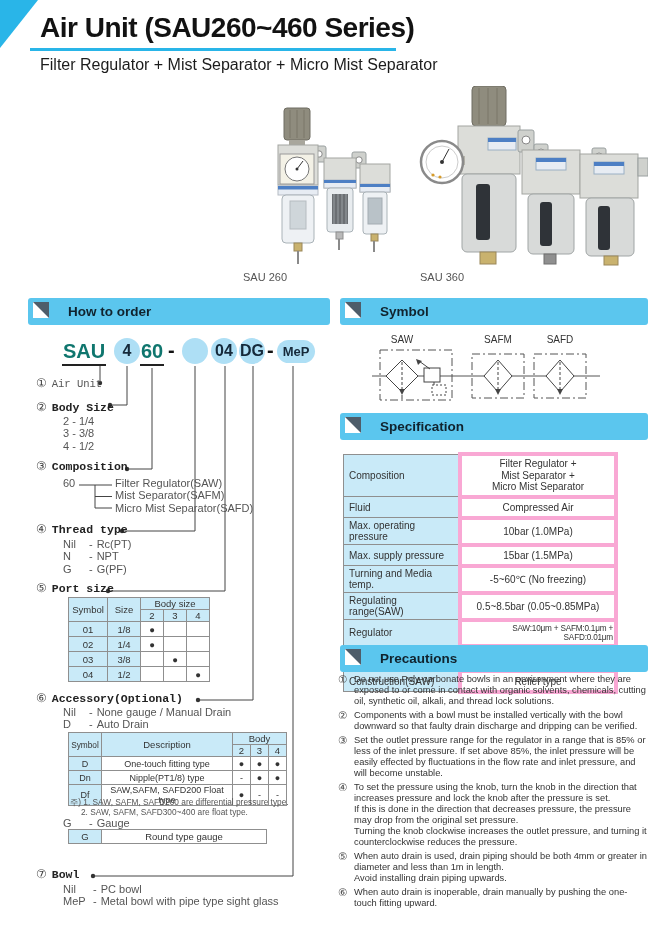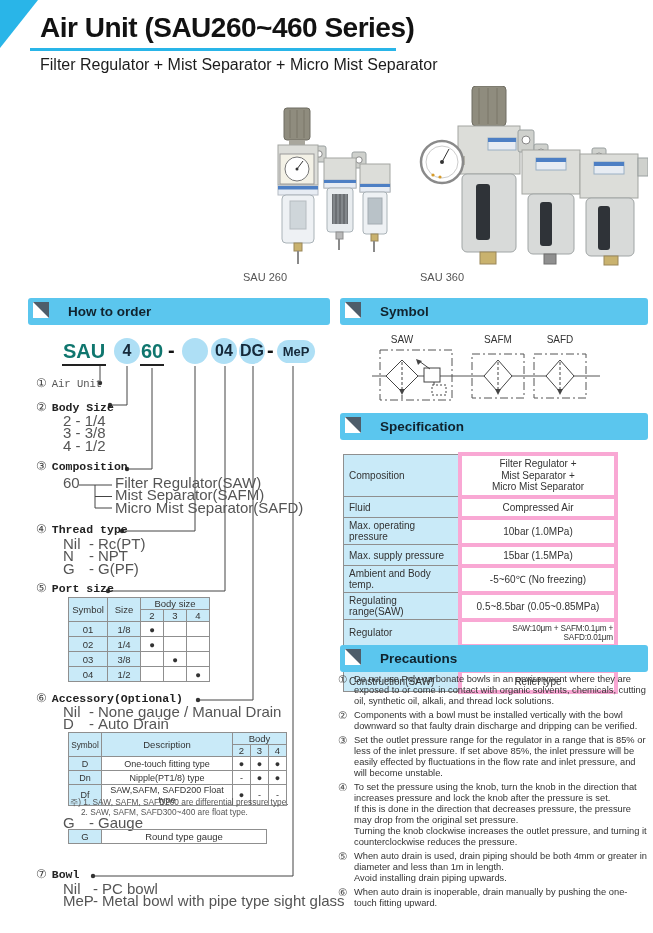--- a/index.html
+++ b/index.html
@@ -25,21 +25,21 @@
   .code-circle{position:absolute;top:338px;width:26px;height:26px;border-radius:50%;background:#aedff5;
     text-align:center;line-height:26px;font-weight:bold;font-size:16px;color:#15293a;}
   .code-dash{position:absolute;top:339px;font-size:20px;font-weight:bold;color:#111;}
   .code-pill{position:absolute;top:340px;width:38px;height:23px;border-radius:12px;background:#aedff5;
     text-align:center;line-height:23px;font-weight:bold;font-size:13px;color:#15293a;}
   
   .oitem{position:absolute;font-size:11.5px;white-space:nowrap;font-family:Liberation Mono, monospace;}
   .oitem .num{font-size:12px;color:#444;margin-right:5px;font-weight:normal;}
   .oitem .t{font-weight:bold;color:#222;}
   .oitem .t-normal{font-weight:normal;color:#555;font-size:10.5px;}
-  .sublist{position:absolute;font-size:15px;color:#555;line-height:12.3px;white-space:nowrap;}
+  .sublist{position:absolute;font-size:11px;color:#555;line-height:12.3px;white-space:nowrap;}
   .kvrow .k{display:inline-block;width:26px;}
   .kvrow .k-wide{display:inline-block;width:30px;}
   .kvrow .d{margin-right:4px;}
   
   table{border-collapse:collapse;font-size:9.5px;color:#333;}
   .tbl{position:absolute;border:1.5px solid #555;}
   .tbl td,.tbl th{border:1px solid #8f8f8f;text-align:center;padding:0 2px;font-weight:normal;}
   .blue{background:#c9eaf8;}
   .porttbl .c-sym{width:34px;} .porttbl .c-size{width:28px;} .porttbl .c-b{width:18px;}
   .porttbl .hrow{height:12px;} .porttbl .drow{height:15px;}
@@ -384,21 +384,21 @@
       </tr>
   <tr>
         <th>Max. operating pressure</th>
         <td>10bar (1.0MPa)</td>
       </tr>
   <tr>
         <th>Max. supply pressure</th>
         <td>15bar (1.5MPa)</td>
       </tr>
   <tr>
-        <th>Ambient and Body temp.</th>
+        <th>Turning and Media temp.</th>
         <td>-5~60℃ (No freezing)</td>
       </tr>
   <tr>
         <th>Regulating range(SAW)</th>
         <td>0.5~8.5bar (0.05~0.85MPa)</td>
       </tr>
   <tr>
         <th>Regulator</th>
         <td>SAW:10μm + SAFM:0.1μm + SAFD:0.01μm</td>
       </tr>

